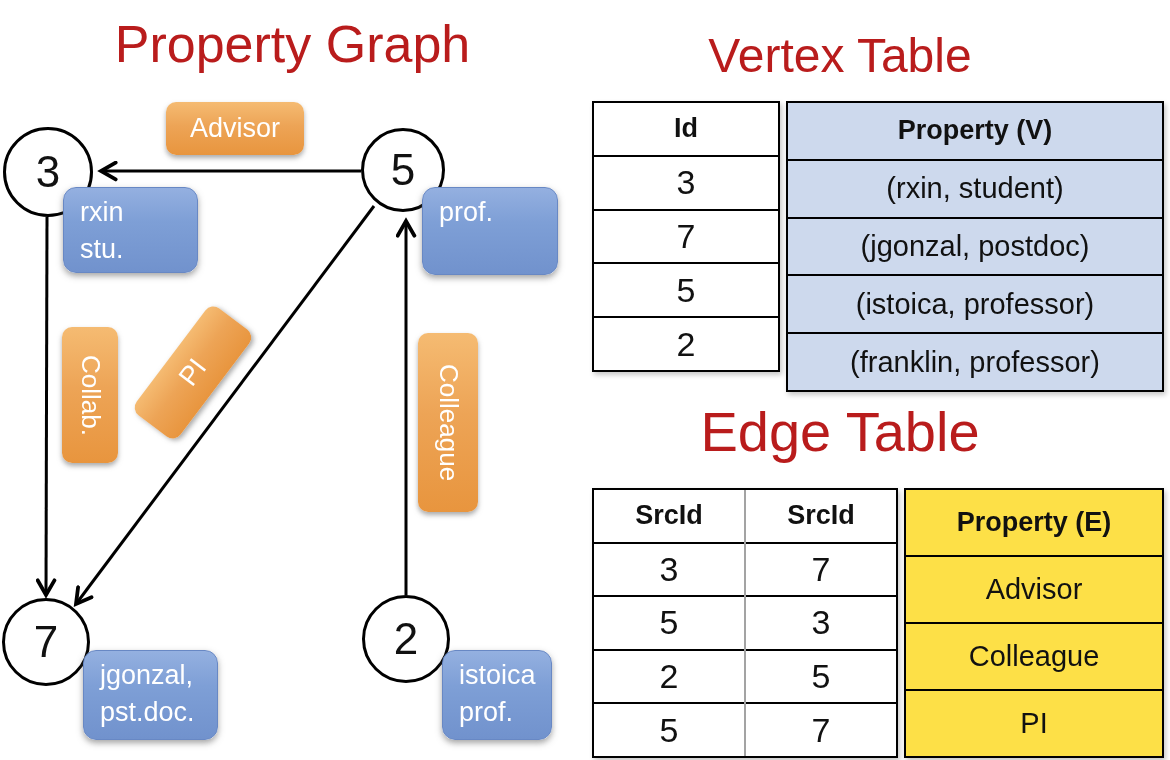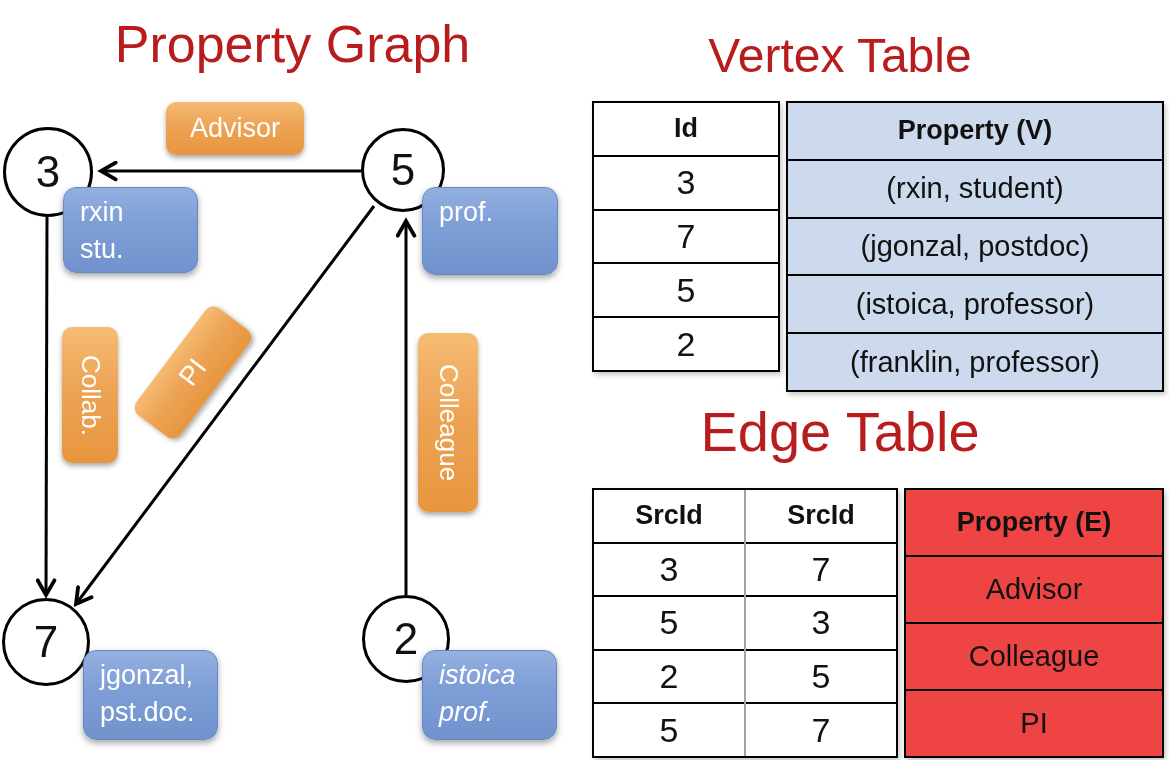--- a/index.html
+++ b/index.html
@@ -34,29 +34,29 @@
   .vtext { writing-mode:vertical-rl; text-orientation:mixed; font-size:26px; }
 
   .pbox { position:absolute; z-index:4; color:#fff;
           background:linear-gradient(180deg,#94b0e0 0%,#7e9fd6 40%,#7192cd 100%);
           border:1px solid #6888c4; border-radius:13px;
           box-shadow:0 3px 6px rgba(90,90,90,0.55);
           font-size:27px; font-weight:300; line-height:37px; padding:6px 0 12px 16px; }
   .rxin     { left:63px;  top:187px; width:135px; height:86px; }
   .franklin { left:422px; top:187px; width:136px; height:88px; }
   .jgonzal  { left:62px;  top:650px; width:135px; height:90px;margin-left:21px; }
-  .istoica  { left:422px; top:650px; width:135px; height:90px;font-style:italic; }
+  .istoica  { left:442px; top:650px; width:110px; height:90px; }
 
   
   .tblock { position:absolute; border:2.5px solid #000; display:flex; flex-direction:column;
             box-shadow:2px 3px 5px rgba(0,0,0,0.22); background:#fff; }
   .vt-id   { left:592px; top:101px; width:188px; height:271px; }
   .vt-prop { left:786px; top:101px; width:378px; height:291px; background:#cdd9ed; }
   .et-ids  { left:592px; top:488px; width:306px; height:270px; flex-direction:row; }
-  .et-prop { left:904px; top:488px; width:260px; height:270px; background:#ef4444; }
+  .et-prop { left:904px; top:488px; width:260px; height:270px; background:#fde047; }
   .tcol { display:flex; flex-direction:column; flex:1; }
   .tcol.src { border-right:2px solid #a3a3a3; }
   .cell { flex:1; display:flex; align-items:center; justify-content:center;
           border-bottom:2px solid #000; color:#111; }
   .cell:last-child { border-bottom:none; }
   .cell.head { font-weight:700; font-size:27px; }
   .cell.num  { font-size:34px; font-weight:300; }
   .cell.val  { font-size:29px; font-weight:300;text-align:right; }
 </style>
 </head>

